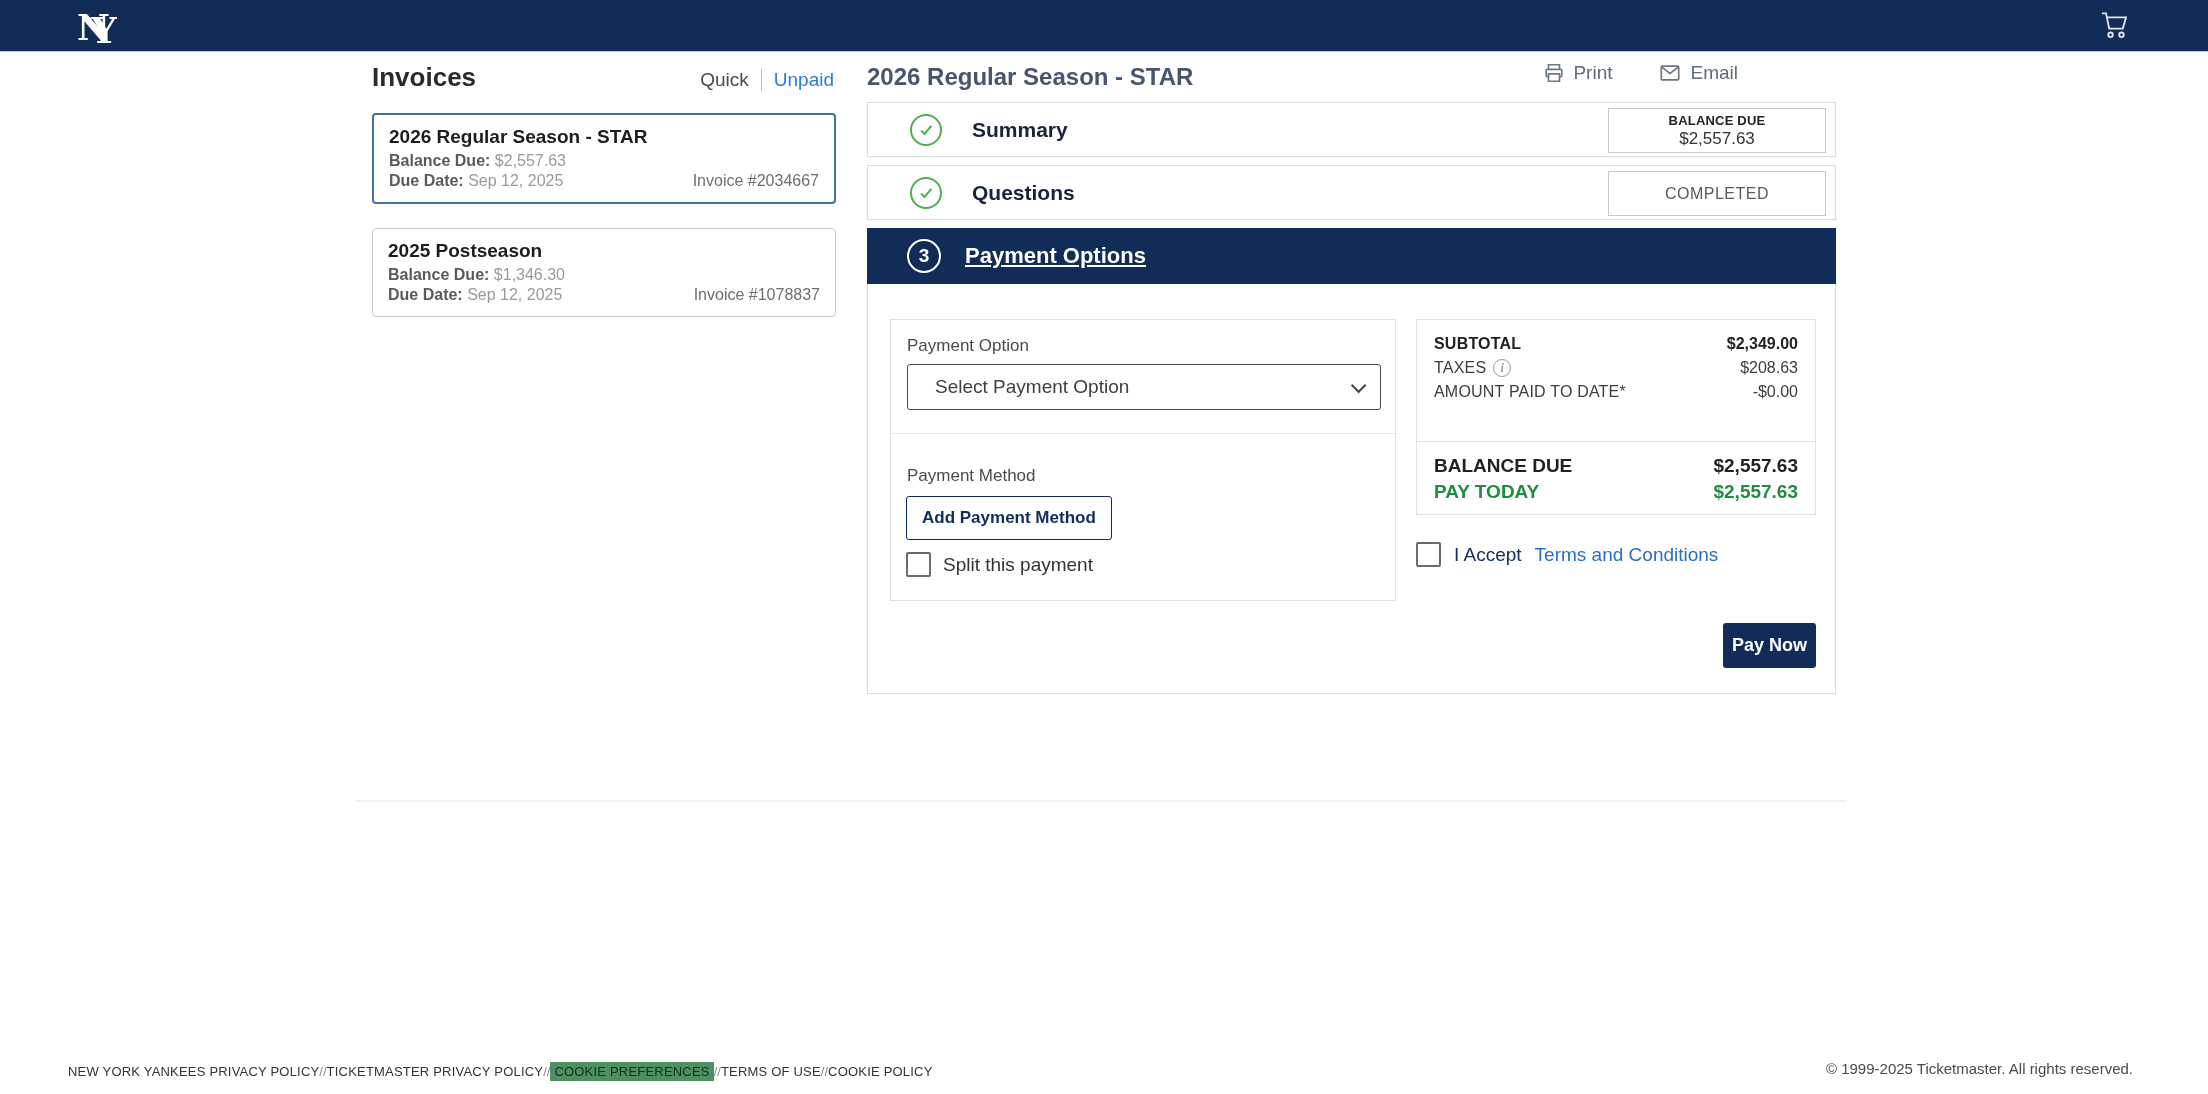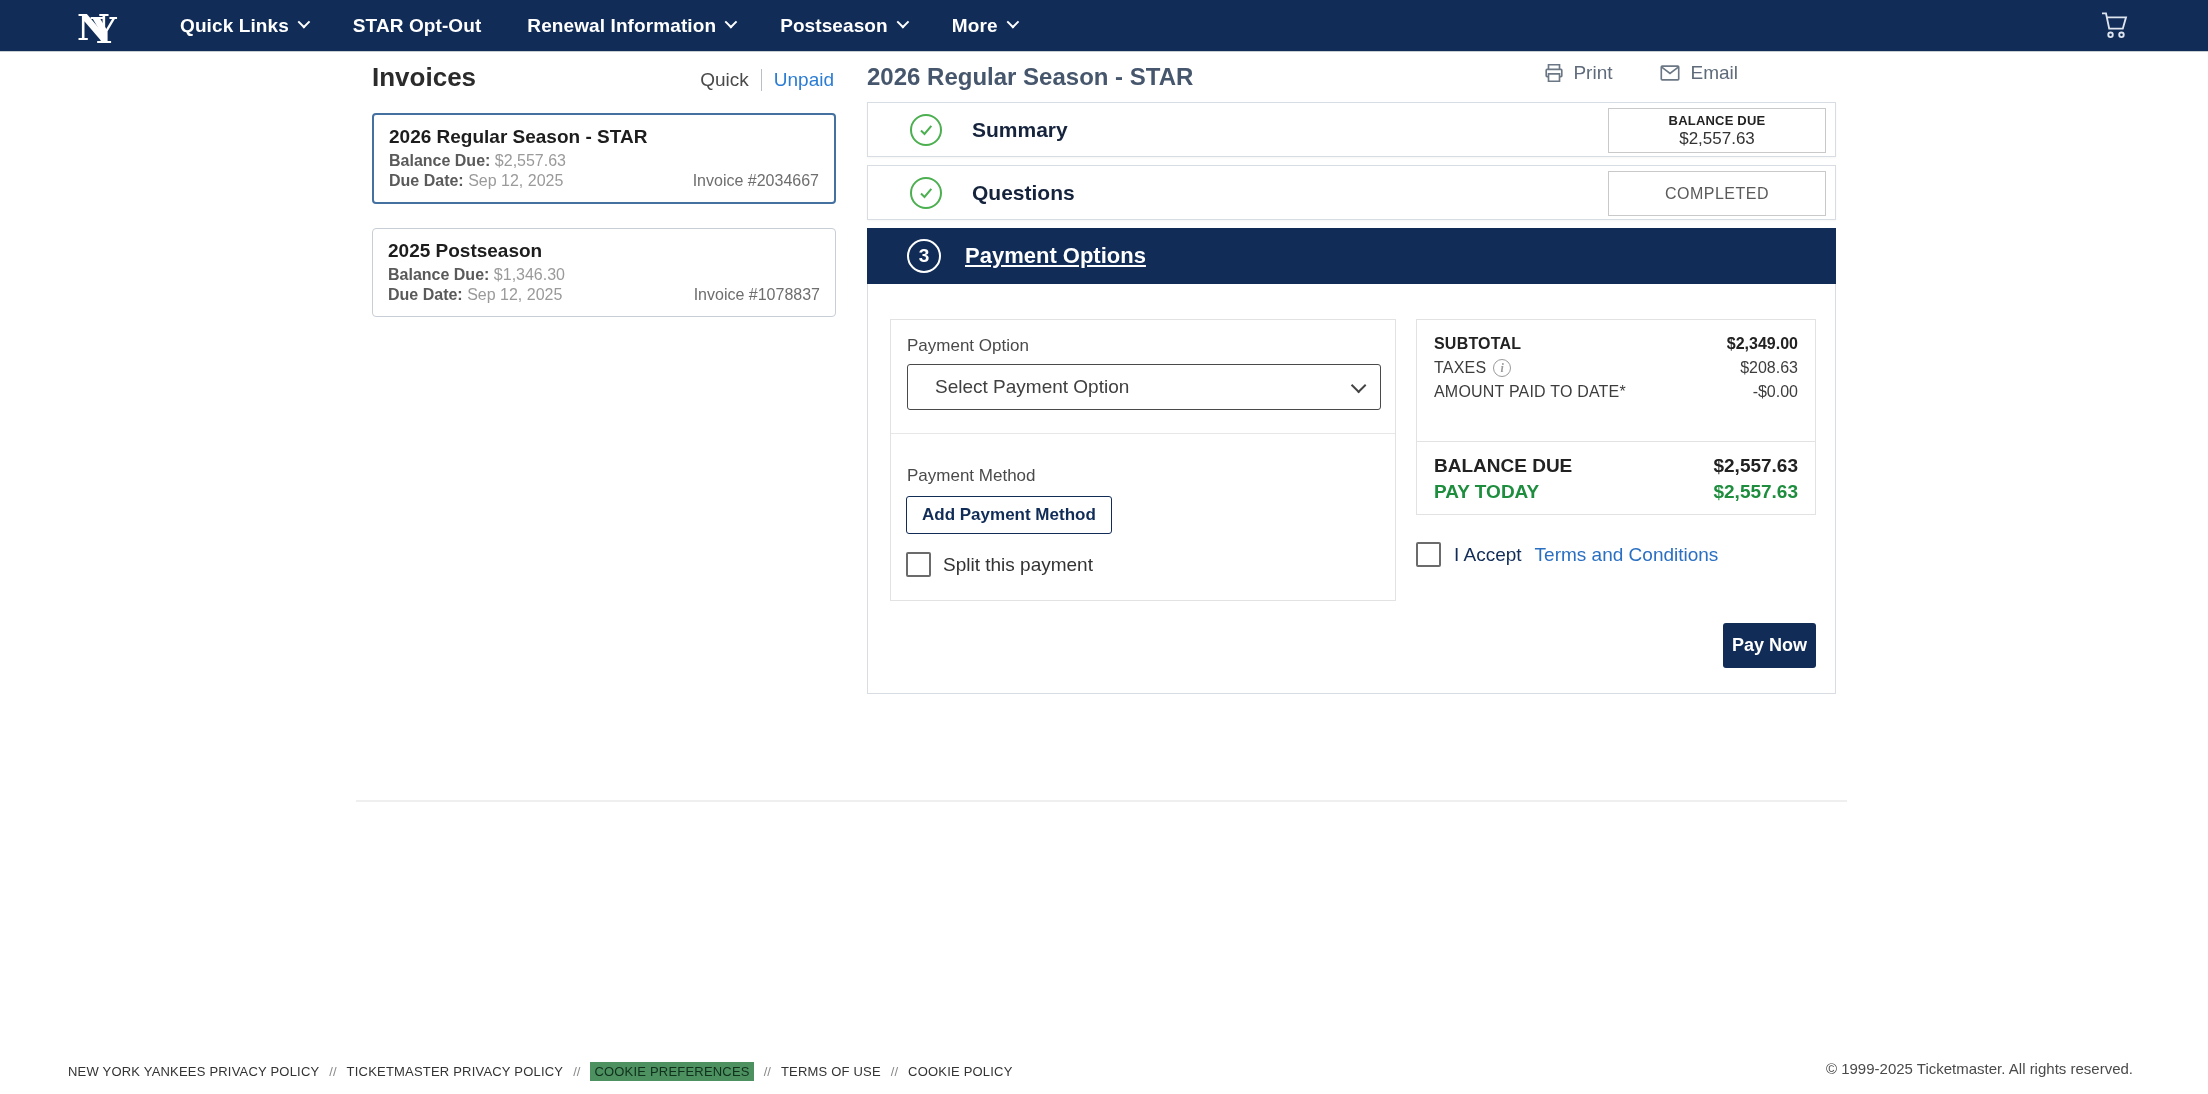--- a/index.html
+++ b/index.html
@@ -69,21 +69,21 @@
   .select {
     position:absolute; left:16px; top:44px; width:474px; height:46px;
     border:1.5px solid #4a4a4a; border-radius:3px; background:#fff;
     display:flex; align-items:center; justify-content:space-between; padding:0 18px; cursor:pointer;
   }
   .select-text { font-size:19px; color:#404040;margin-left:9px; }
   .chev-dark { width:11px; height:11px; border-right:2px solid #444; border-bottom:2px solid #444; transform:rotate(45deg) translateY(-3px); }
   .pay-divider { position:absolute; left:0; top:113px; width:100%; height:1px; background:#e7e7e7; }
   .method-label { position:absolute; left:16px; top:146px; }
   .add-method-btn {
-    position:absolute; left:15px; top:176px; height:38px; padding:0 15px;
+    position:absolute; left:15px; top:176px; height:44px; padding:0 15px;
     background:#fff; border:1.5px solid #102c57; border-radius:3px;
     font-family:"Liberation Sans", sans-serif; font-size:17px; font-weight:700; color:#102c57; cursor:pointer;
   }
   .checkbox { width:25px; height:25px; border:2px solid #6b6b6b; border-radius:2px; background:#fff; cursor:pointer; flex:0 0 auto; }
   .split-row { position:absolute; left:15px; top:232px; display:flex; align-items:center; gap:12px; }
   .split-label { font-size:19px; color:#333; }
   
   .totals-card { position:absolute; left:548px; top:35px; width:400px; height:196px; border:1px solid #e2e2e2; background:#fff; }
   .totals-top { padding:15px 17px 0 17px; }
   .t-row { display:flex; justify-content:space-between; align-items:center; margin-bottom:6px; }
@@ -101,56 +101,35 @@
   .accept-text { font-size:19px; color:#102c57; }
   .terms-link { font-size:19px; color:#2a6fc2; cursor:pointer; }
   .pay-now-btn {
     position:absolute; left:855px; top:339px; width:93px; height:45px;
     background:#102c57; color:#fff; border:none; border-radius:3px;
     font-family:"Liberation Sans", sans-serif; font-size:18px; font-weight:700; cursor:pointer;
   }
   
   .content-divider { position:absolute; left:356px; top:800px; width:1491px; height:2px; background:#efefef; }
   .footer { position:absolute; left:0; top:1056px; width:2208px; height:30px; }
-  .footer-links { position:absolute; left:68px; top:6px; display:flex; align-items:center; gap:10px; }
+  .footer-links { position:absolute; left:68px; top:6px; display:flex; align-items:center; }
   .f-link { font-size:13px; color:#333; letter-spacing:0.2px; cursor:pointer; white-space:nowrap; }
   .f-sep { font-size:13px; color:#8a8a8a; }
   .f-link.cookie-pref { background:#4d9161; color:#10301c; padding:2px 4px; }
   .copyright { position:absolute; right:75px; top:4px; font-size:15px; color:#4a4a4a; }
 </style>
 </head>
 <body>
 
 <div class="topnav">
   <div class="logo">
     <svg width="48" height="46" viewBox="0 0 48 46">
       <text x="1" y="37" font-family="DejaVu Serif, serif" font-size="36" font-weight="bold" fill="#ffffff">N</text>
       <text x="15" y="40" font-family="DejaVu Serif, serif" font-size="36" font-weight="bold" fill="#ffffff">Y</text>
     </svg>
-  </div>
-  <div class="nav-items">
-    <div class="nav-item">
-      <span>Quick Links</span>
-      <span class="chev"></span>
-    </div>
-    <div class="nav-item">
-      <span>STAR Opt-Out</span>
-    </div>
-    <div class="nav-item">
-      <span>Renewal Information</span>
-      <span class="chev"></span>
-    </div>
-    <div class="nav-item">
-      <span>Postseason</span>
-      <span class="chev"></span>
-    </div>
-    <div class="nav-item">
-      <span>More</span>
-      <span class="chev"></span>
-    </div>
   </div>
   <div class="cart">
     <svg width="32" height="32" viewBox="0 0 24 24" fill="none" stroke="#dfe5ee" stroke-width="1.4">
       <path d="M3 2.5h3l2.4 11.5h10.2l2.4-8.5H7"></path>
       <circle cx="9.4" cy="18.6" r="1.7"></circle>
       <circle cx="17.6" cy="18.6" r="1.7"></circle>
     </svg>
   </div>
 </div>
 

